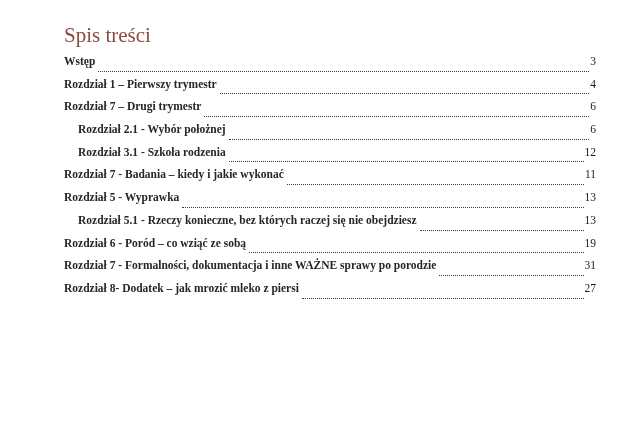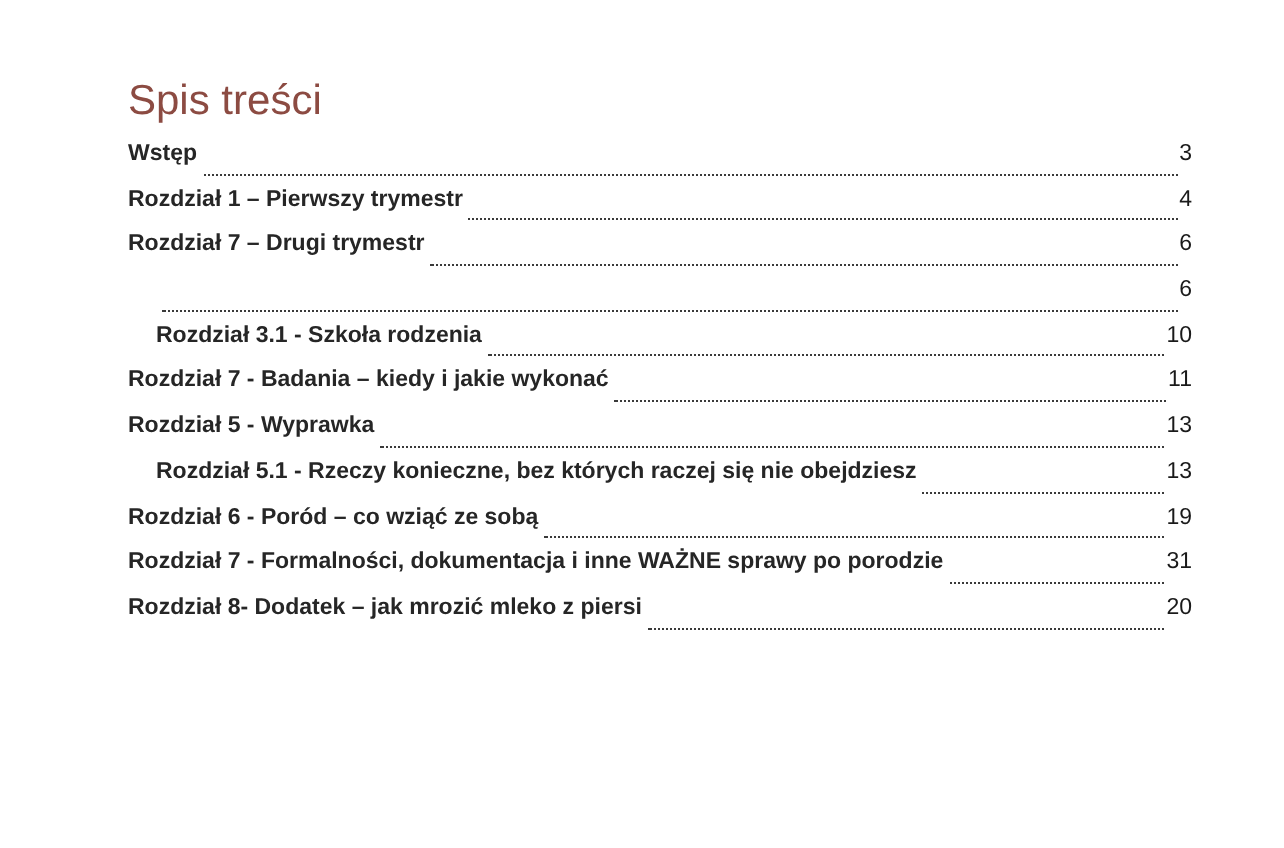--- a/index.html
+++ b/index.html
@@ -12,21 +12,22 @@
     width: 642px;
     height: 424px;
     background: #ffffff;
     overflow: hidden;
     font-family: "Liberation Sans", sans-serif;
   }
   .content {
     position: absolute;
     left: 64px;
     right: 46px;
-    top: 40px;
+    top: 24px;
+    font-family: Liberation Serif, serif;
   }
   .doc-title {
     font-size: 21px;
     font-weight: 400;
     line-height: 22px;
     letter-spacing: 0px;
     margin: 0 0 9px 0;
   }
   .toc-list {
     display: block;
@@ -77,27 +78,28 @@
     <span class="toc-label">Rozdział 1 – Pierwszy trymestr</span>
     <span class="toc-leader"></span>
     <span class="toc-page">4</span>
   </div>
         <div class="toc-row level-1">
     <span class="toc-label">Rozdział 7 – Drugi trymestr</span>
     <span class="toc-leader"></span>
     <span class="toc-page">6</span>
   </div>
         <div class="toc-row level-2">
+    <span class="toc-label">Rozdział 2.1 - Wybór położnej</span>
     <span class="toc-leader"></span>
     <span class="toc-page">6</span>
   </div>
         <div class="toc-row level-2">
     <span class="toc-label">Rozdział 3.1 - Szkoła rodzenia</span>
     <span class="toc-leader"></span>
-    <span class="toc-page">10</span>
+    <span class="toc-page">12</span>
   </div>
         <div class="toc-row level-1">
     <span class="toc-label">Rozdział 7 - Badania – kiedy i jakie wykonać</span>
     <span class="toc-leader"></span>
     <span class="toc-page">11</span>
   </div>
         <div class="toc-row level-1">
     <span class="toc-label">Rozdział 5 - Wyprawka</span>
     <span class="toc-leader"></span>
     <span class="toc-page">13</span>
@@ -113,17 +115,17 @@
     <span class="toc-page">19</span>
   </div>
         <div class="toc-row level-1">
     <span class="toc-label">Rozdział 7 - Formalności, dokumentacja i inne WAŻNE sprawy po porodzie</span>
     <span class="toc-leader"></span>
     <span class="toc-page">31</span>
   </div>
         <div class="toc-row level-1">
     <span class="toc-label">Rozdział 8- Dodatek – jak mrozić mleko z piersi</span>
     <span class="toc-leader"></span>
-    <span class="toc-page">20</span>
+    <span class="toc-page">27</span>
   </div>
       </div>
   </div>
 </div>
 
 </body></html>

